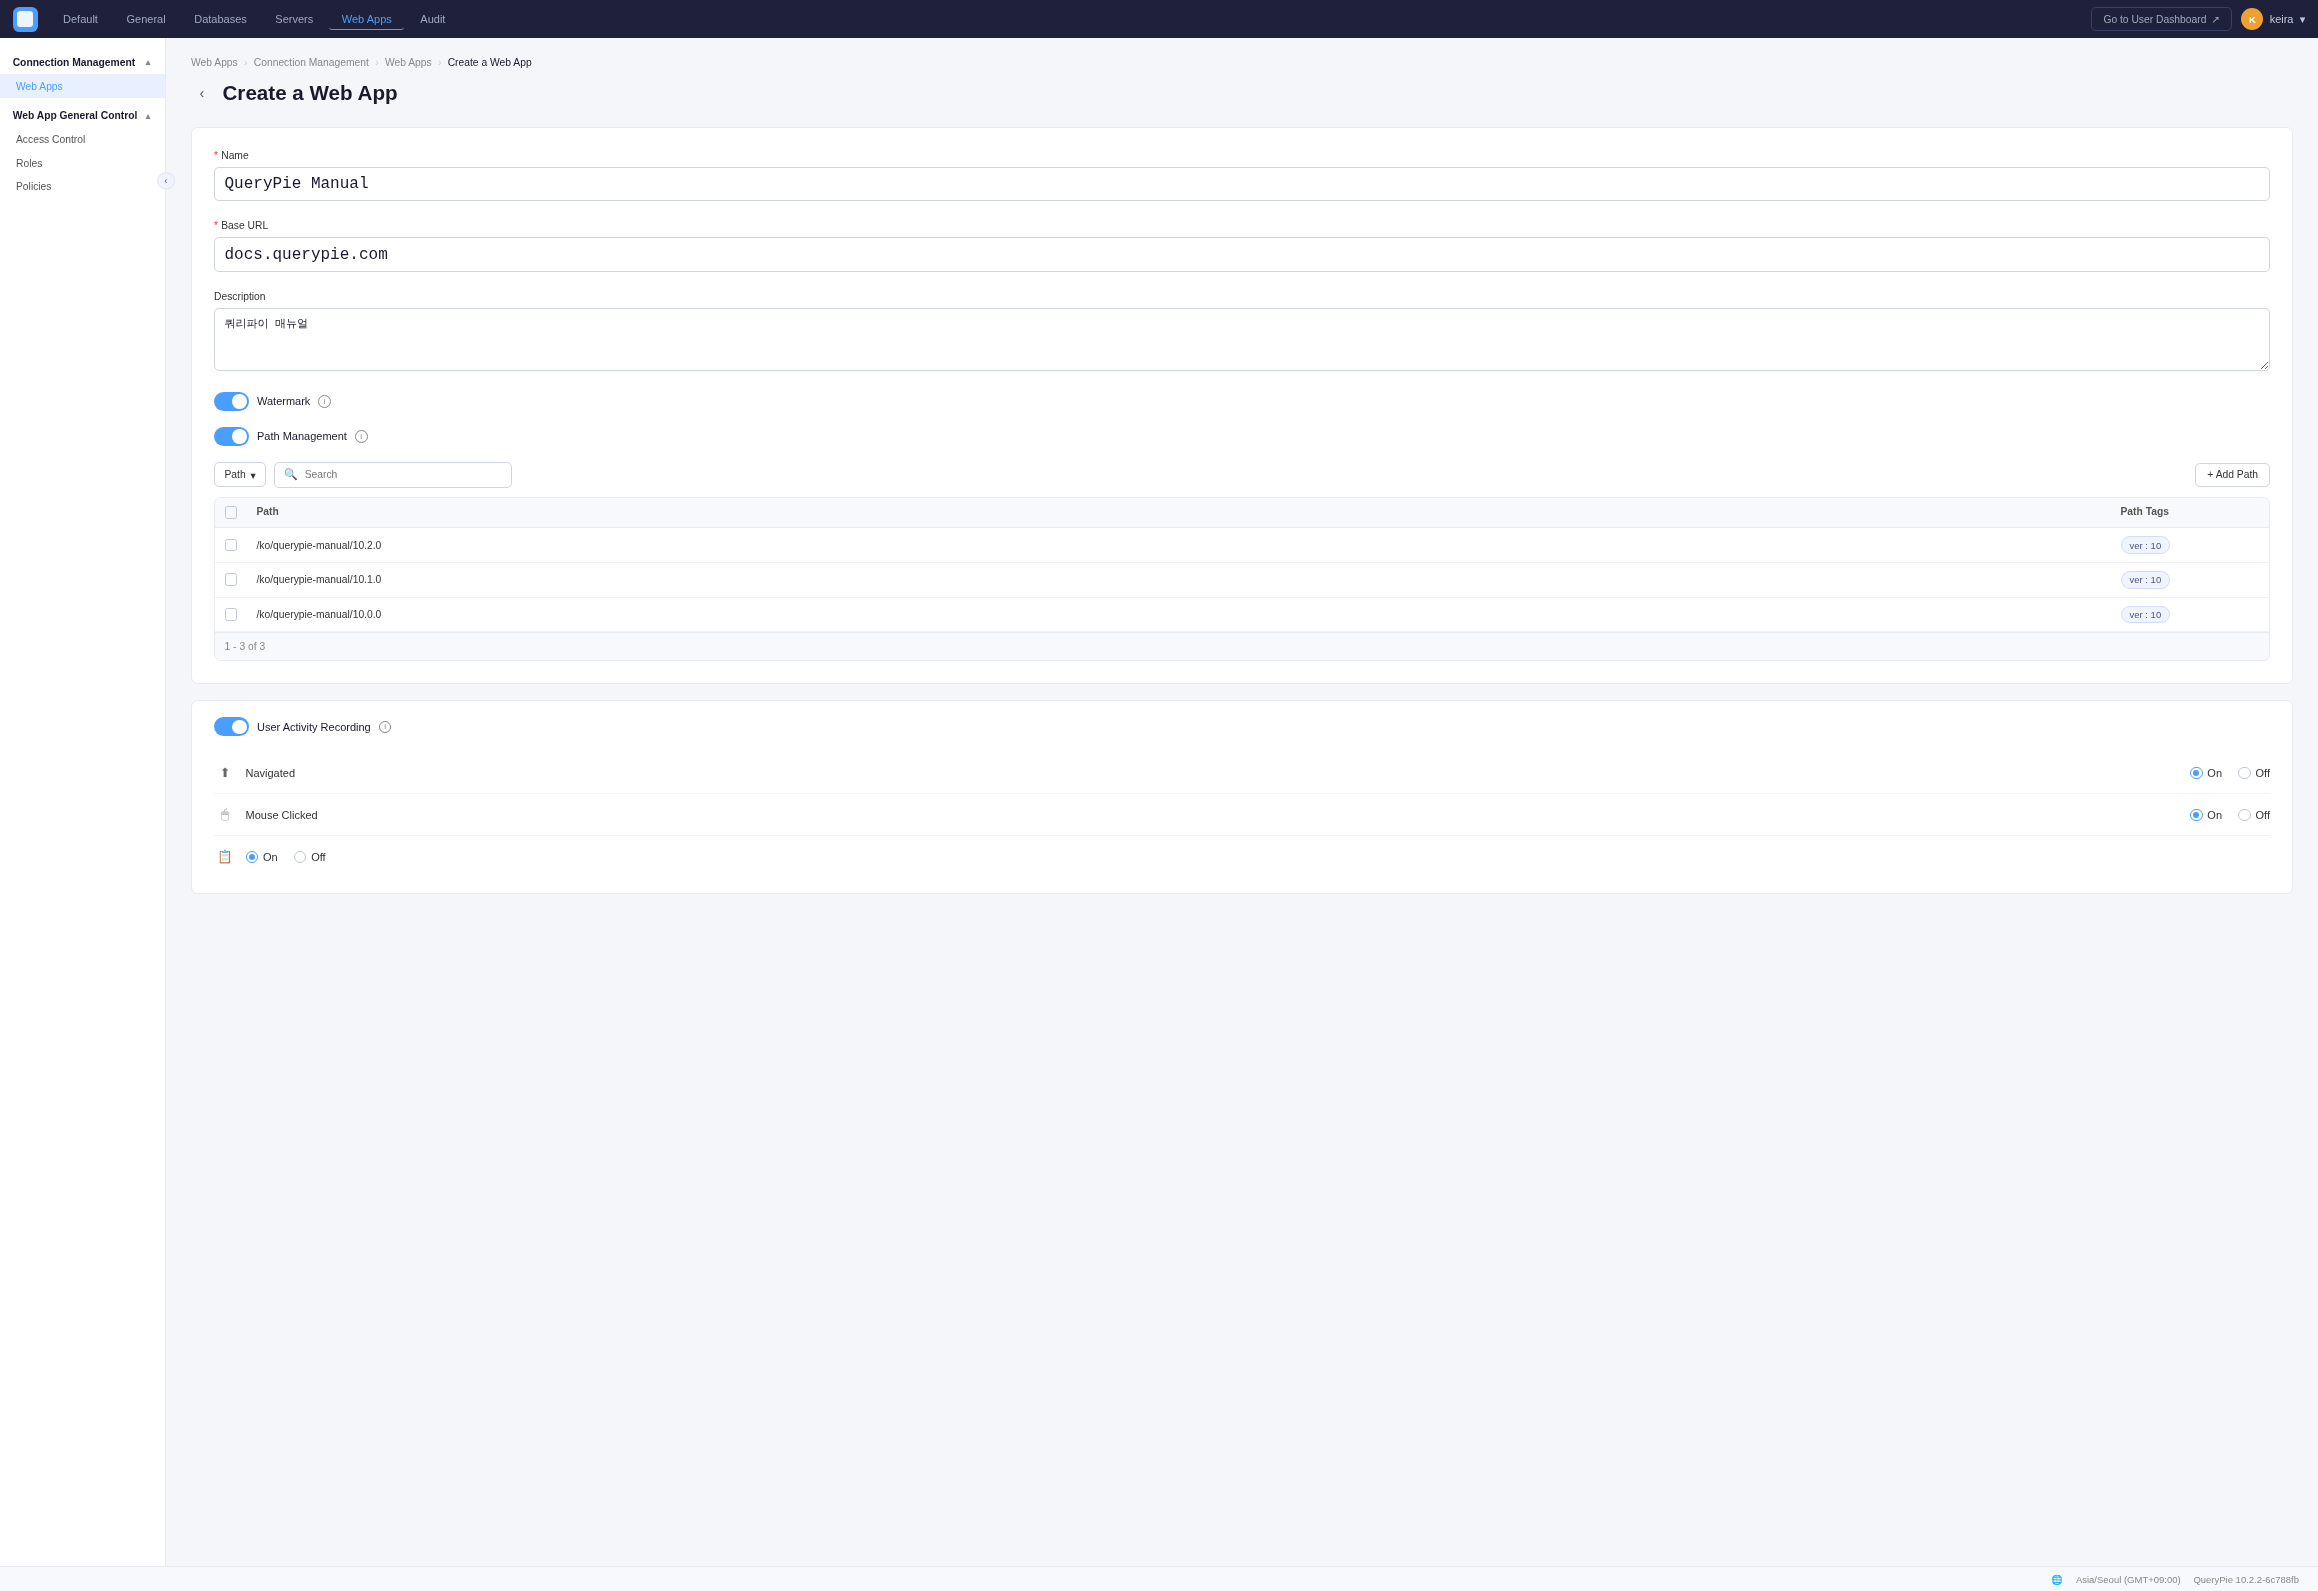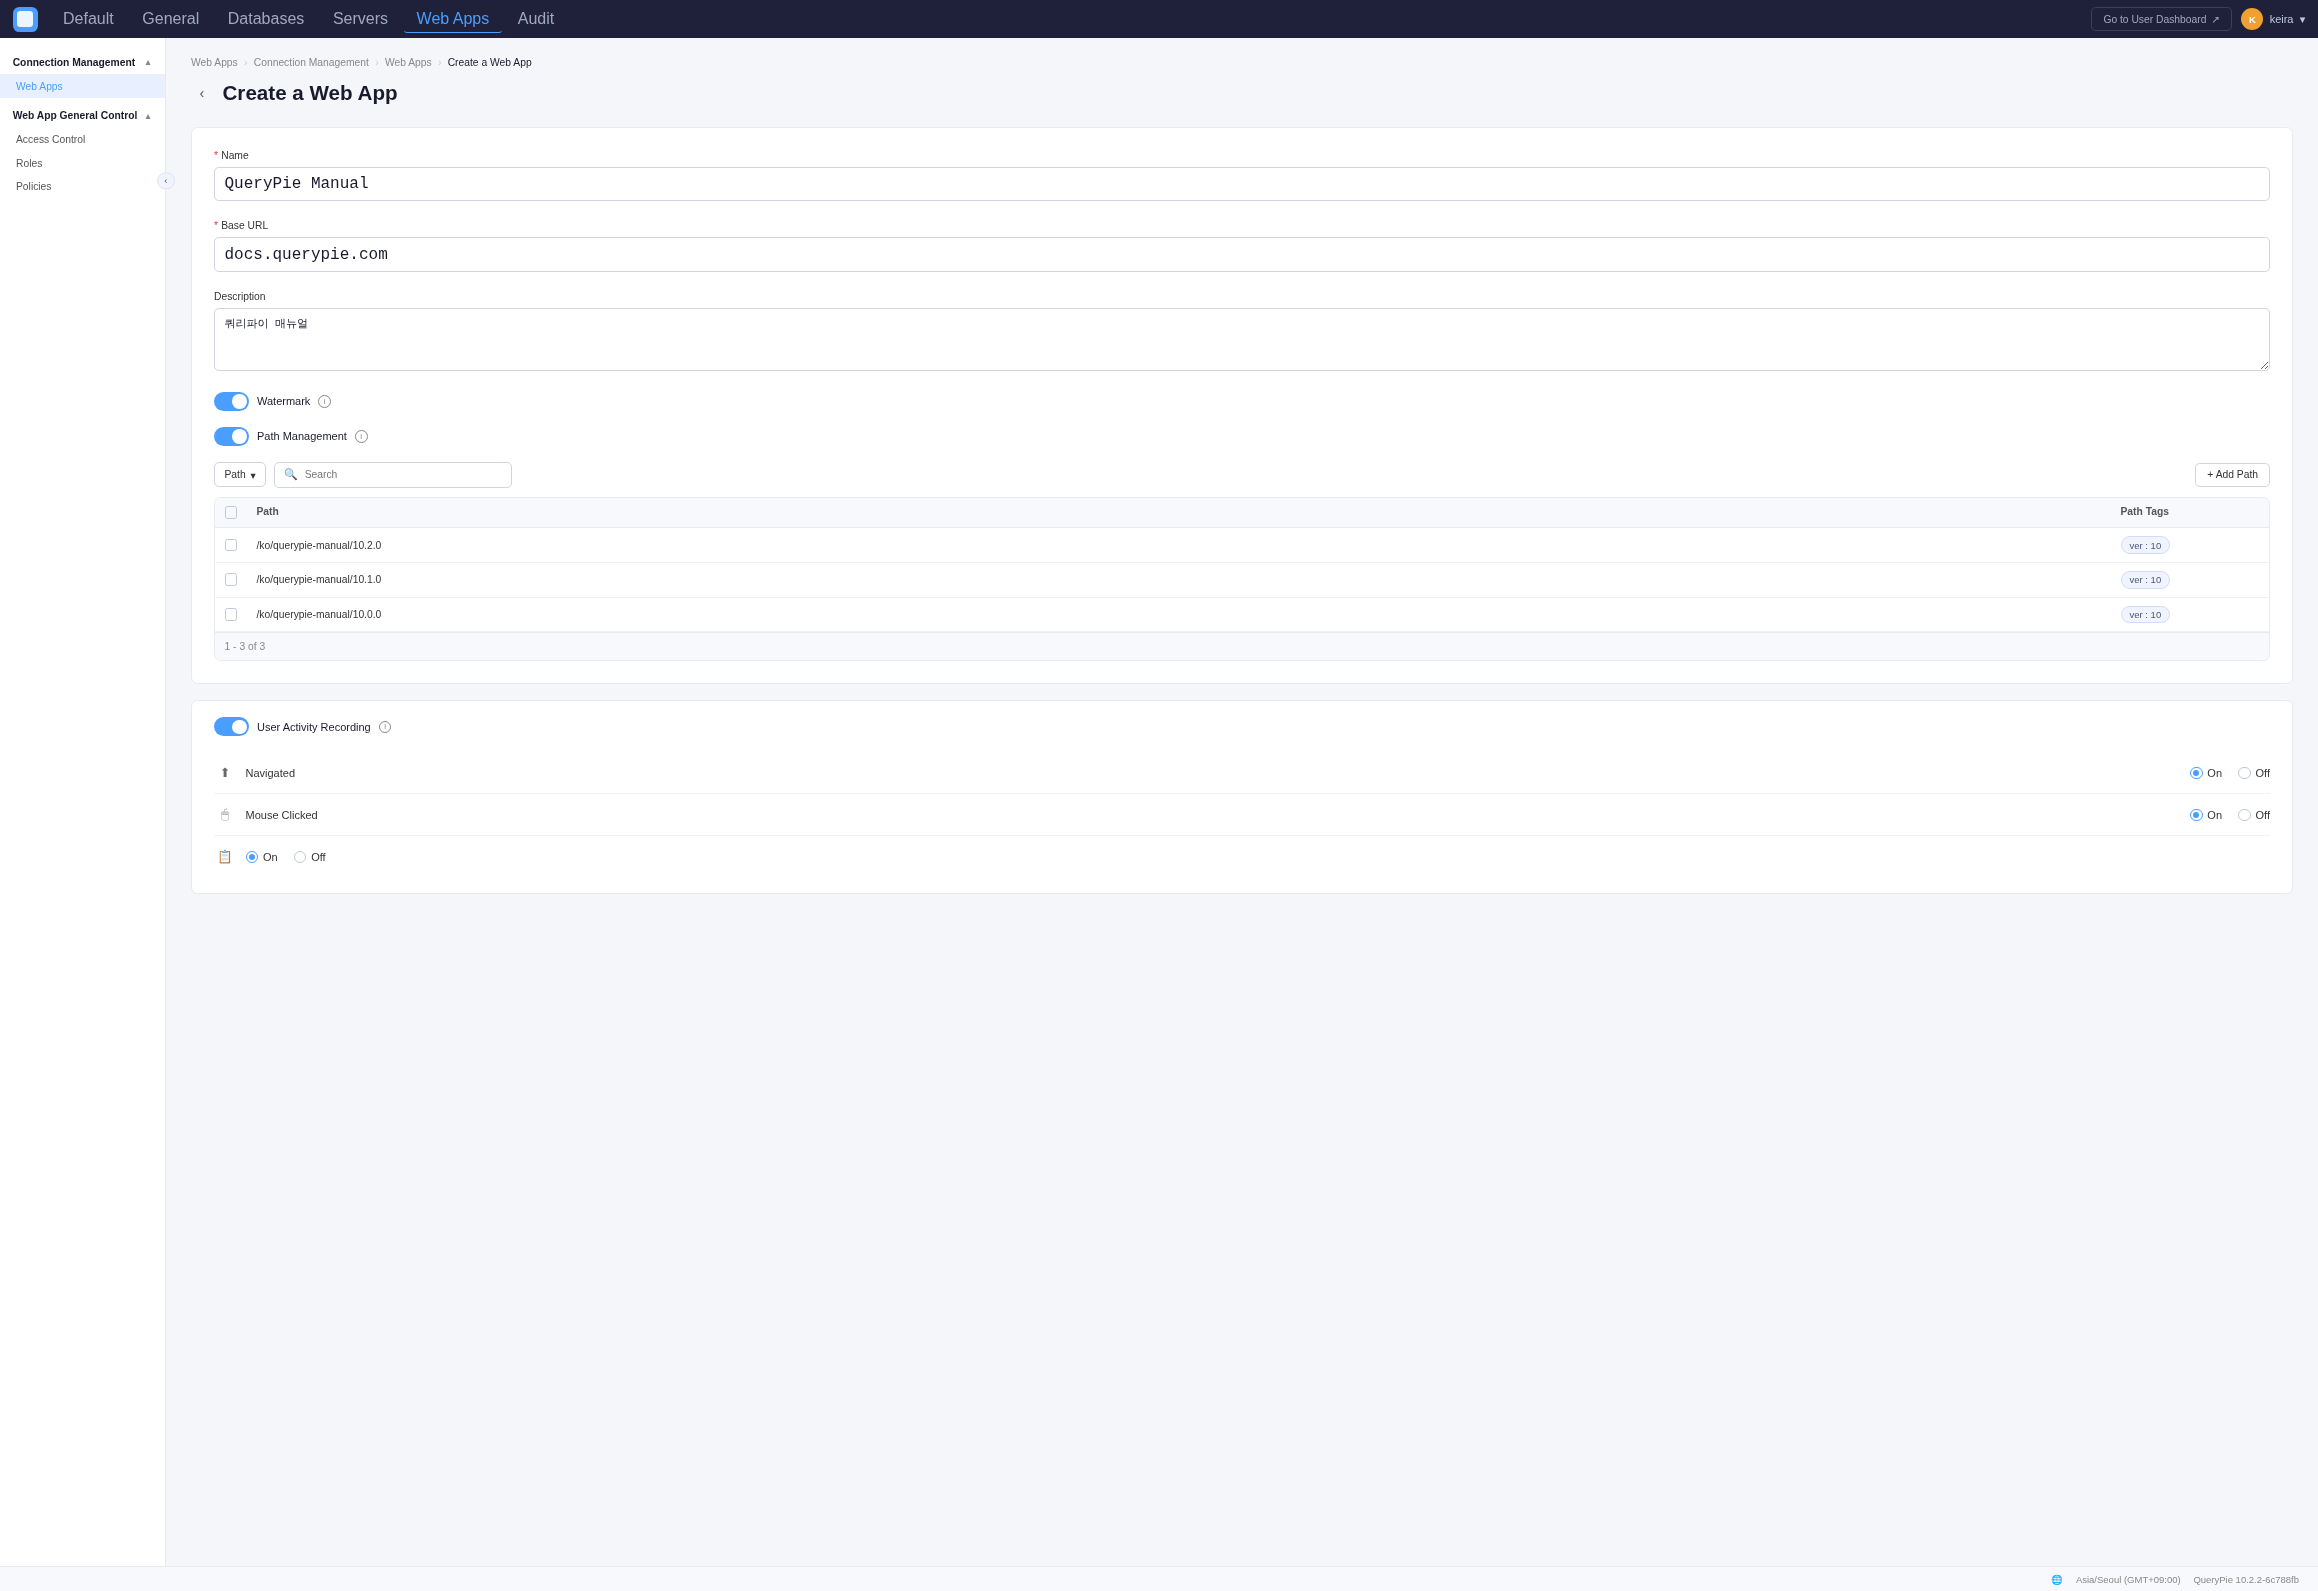--- a/index.html
+++ b/index.html
@@ -6,21 +6,21 @@
     body { font-family: -apple-system, BlinkMacSystemFont, 'Segoe UI', sans-serif; background: #f5f6fa; color: #1a1a2e; font-size: 11px; }
 
     
     .top-nav {
       display: flex; align-items: center; background: #1e2139; height: 38px; padding: 0 12.7px;
       position: fixed; top: 0; left: 0; right: 0; z-index: 100;
     }
     .nav-logo { width: 25px; height: 25px; background: #4a9eff; border-radius: 6.3px; display: flex; align-items: center; justify-content: center; margin-right: 12.7px; }
     .nav-logo-inner { width: 16px; height: 16px; background: white; border-radius: 3.2px; opacity: 0.9; }
     .nav-tabs { display: flex; gap: 3.2px; flex: 1; }
-    .nav-tab { padding: 4.8px 12.7px; color: #a0a8c0; cursor: pointer; border-radius: 3.2px; font-size: 16px; border-bottom: 1.6px solid transparent; }
+    .nav-tab { padding: 4.8px 12.7px; color: #a0a8c0; cursor: pointer; border-radius: 3.2px; font-size: 11px; border-bottom: 1.6px solid transparent; }
     .nav-tab.active { color: #4a9eff; border-bottom: 1.6px solid #4a9eff; }
     .nav-right { display: flex; align-items: center; gap: 9.5px; }
     .go-to-dashboard-btn {
       display: flex; align-items: center; gap: 4.8px; padding: 4.8px 11px;
       background: transparent; border: 0.8px solid #3a4060; border-radius: 4.8px;
       color: #a0a8c0; cursor: pointer; font-size: 10.3px;
     }
     .user-info { display: flex; align-items: center; gap: 6.3px; color: #c0c8e0; cursor: pointer; }
     .user-avatar { width: 22px; height: 22px; border-radius: 50%; background: #f0a030; display: flex; align-items: center; justify-content: center; font-size: 9.5px; font-weight: bold; color: white; }
 

